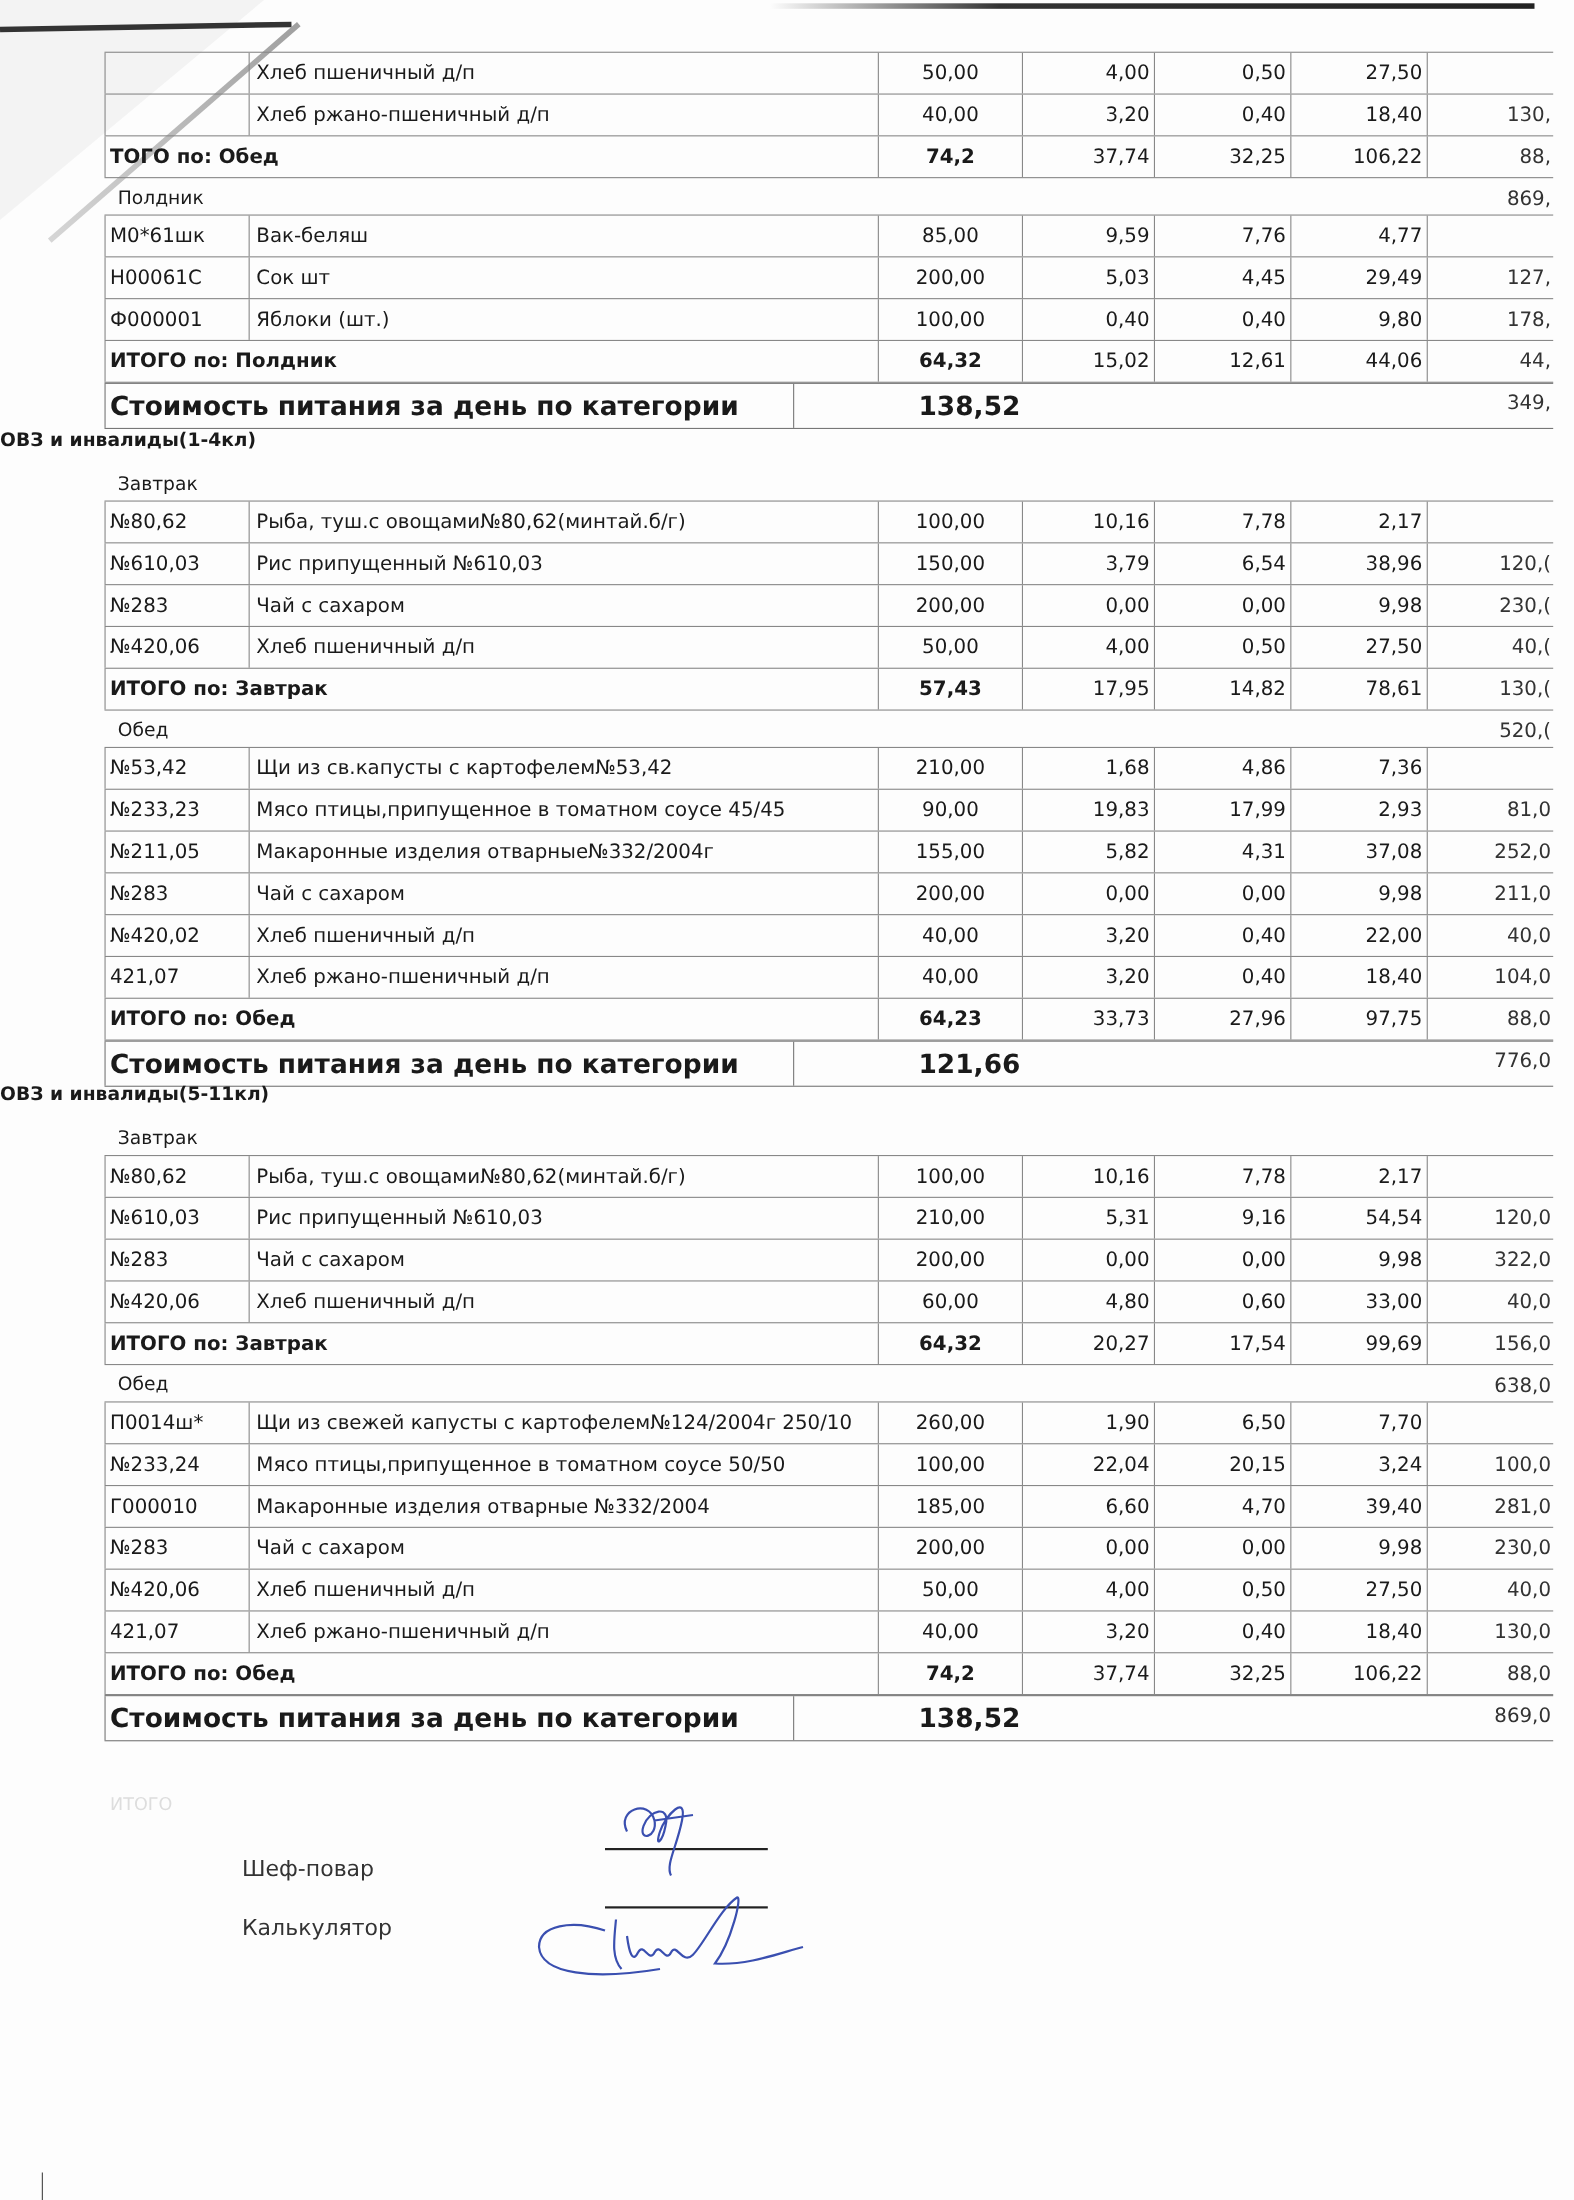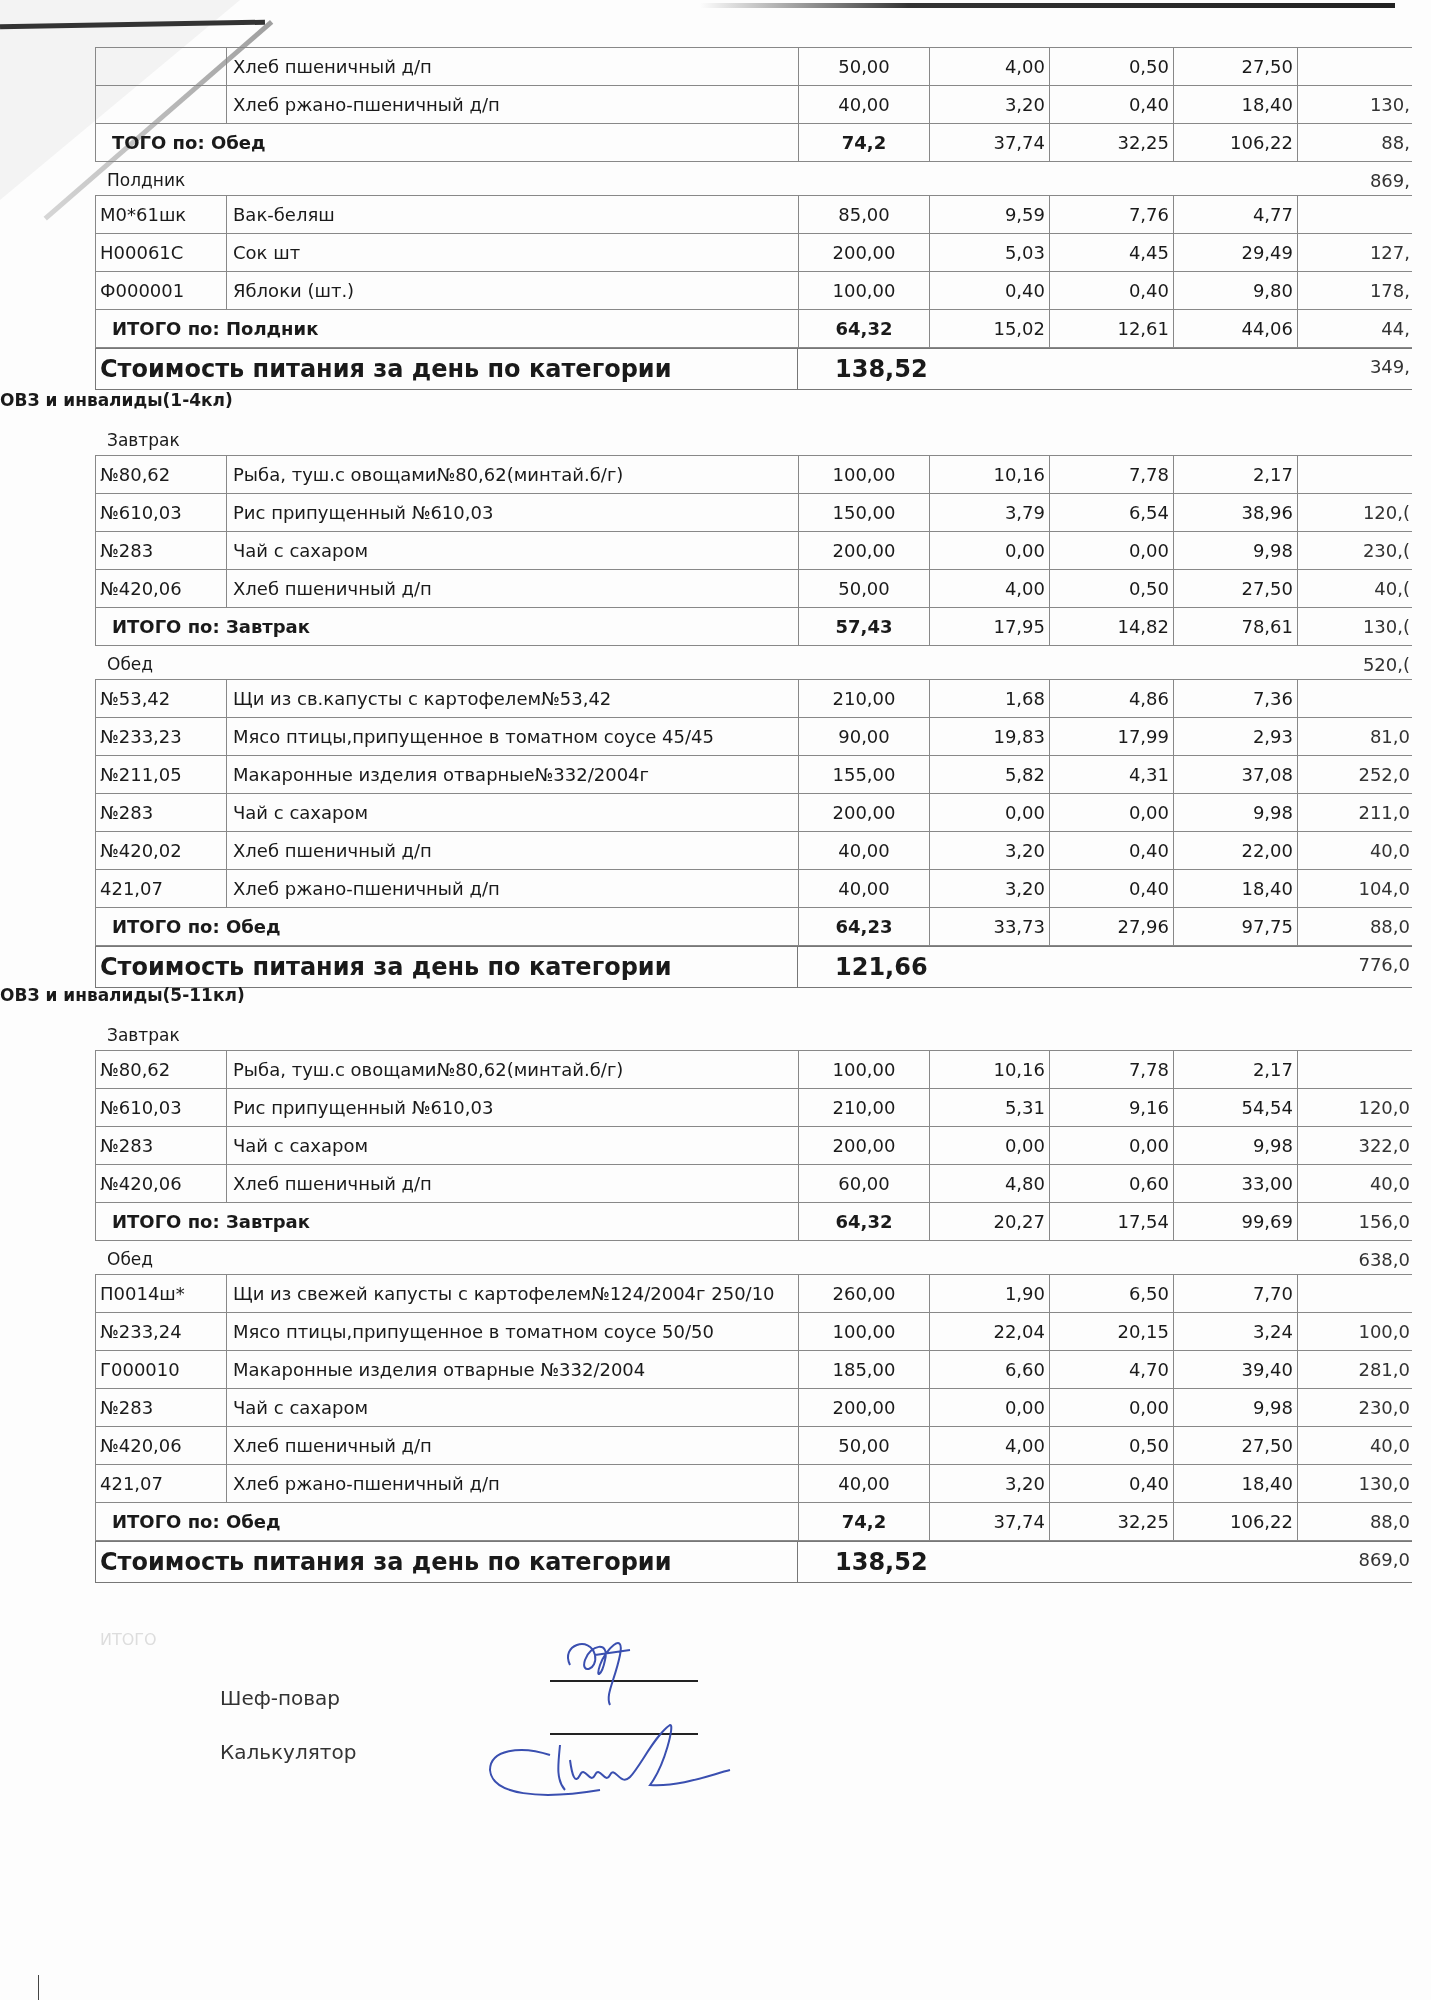--- a/index.html
+++ b/index.html
@@ -18,25 +18,25 @@
   .row { position: relative; height: 37px; border-top: 1px solid #888; font-size: 18px; line-height: 37px; }
   .row.last { border-bottom: 1px solid #888; }
   .cell { position: absolute; top: 0; height: 37px; white-space: nowrap; overflow: hidden; box-sizing: border-box; }
   .c-code { left: 0; width: 131px; padding-left: 4px; border-left: 1px solid #888; }
   .c-name { left: 131px; width: 572px; padding-left: 6px; border-left: 1px solid #888; }
   .c-w    { left: 703px; width: 131px; text-align: center; border-left: 1px solid #888; }
   .c-p    { left: 834px; width: 120px; text-align: right; padding-right: 4px; border-left: 1px solid #888; }
   .c-f    { left: 954px; width: 124px; text-align: right; padding-right: 4px; border-left: 1px solid #888; }
   .c-u    { left: 1078px; width: 125px; text-align: right; padding-right: 4px; border-left: 1px solid #888; border-right: 1px solid #888; }
   .c-e    { left: 1203px; width: 114px; text-align: right; padding-right: 2px; color: #333; margin-top: 38px; }
-  .total .c-label { left: 0; width: 703px; padding-left: 16px; font-weight: bold; border-left: 1px solid #888; }
+  .total .c-label { left: 0; width: 703px; padding-left: 4px; font-weight: bold; border-left: 1px solid #888; }
   .total .c-w { font-weight: bold; }
   .meal-head { position: relative; height: 33px; line-height: 36px; font-size: 17px; font-weight: normal; padding-left: 12px; }
   .cost-row { position: relative; height: 40px; border-top: 1px solid #777; border-bottom: 1px solid #777; font-size: 24px; line-height: 40px; font-weight: bold; }
-  .cost-row .c-label { position: absolute; left: 0; width: 703px; padding-left: 4px; border-left: 1px solid #777; border-right: 1px solid #777; box-sizing: border-box; height: 40px; }
+  .cost-row .c-label { position: absolute; left: 0; width: 627px; padding-left: 4px; border-left: 1px solid #777; border-right: 1px solid #777; box-sizing: border-box; height: 40px; }
   .cost-row .c-val { position: absolute; left: 740px; }
   .cat-title { position: absolute; left: 0; width: 1431px; text-align: left; font-size: 17px; font-weight: bold; }
 
   .sign { position: absolute; font-size: 20px; color: #333; }
   .sign-line { position: absolute; height: 2px; background: #222; width: 148px; }
   .signature { position: absolute; }
   .bleed { position: absolute; color: #ddd; font-size: 16px; }
   .margin-line { position: absolute; left: 38px; top: 1975px; width: 1px; height: 25px; background: #444; }
 </style>
 </head>

